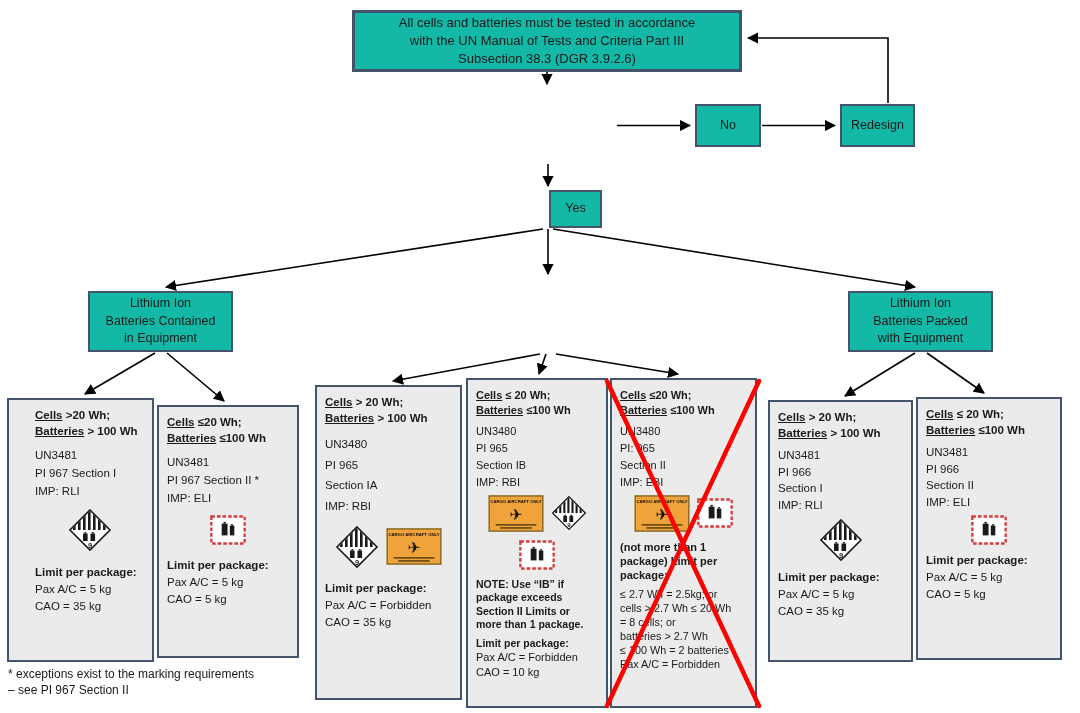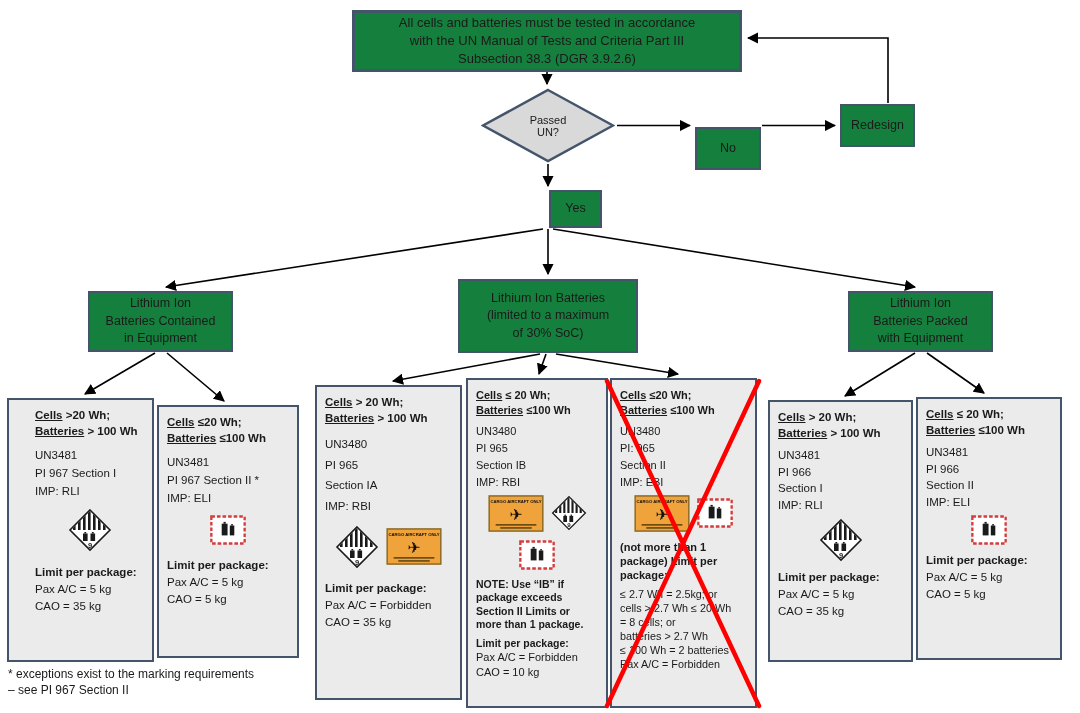--- a/index.html
+++ b/index.html
@@ -1,18 +1,18 @@
 <!DOCTYPE html>
 <html><head>
 <meta charset="utf-8">
 <style>
   html,body{margin:0;padding:0;background:#ffffff;}
   #canvas{position:relative;width:1080px;height:713px;background:#ffffff;
           font-family:"Liberation Sans", sans-serif;color:#1a1a1a;overflow:hidden;}
-  .node{position:absolute;box-sizing:border-box;background:#15803d;border:2.5px solid #44546a;
+  .node{position:absolute;box-sizing:border-box;background:#14b8a6;border:2.5px solid #44546a;
         display:flex;align-items:center;justify-content:center;text-align:center;
         white-space:pre-line;font-size:12.5px;line-height:1.4;}
   .thick{border-width:3px;font-size:13px;}
   .detail{position:absolute;box-sizing:border-box;background:#ebebeb;border:2px solid #44546a;
           padding:8px 8px;font-size:11.5px;line-height:1.35;text-align:left;}
   .detail.dense{font-size:11px;}
   .hd{font-weight:bold;line-height:1.35;}
   .hd .u{text-decoration:underline;}
   .pre{white-space:pre-line;}
   .details{margin:8px 0 4px;line-height:1.55;}
@@ -30,38 +30,28 @@
 </style>
 </head>
 <body>
 
 <div id="canvas">
 
   <div class="node thick" style="left:352px;top:10px;width:390px;height:62px;">All cells and batteries must be tested in accordance
 with the UN Manual of Tests and Criteria Part III
 Subsection 38.3 (DGR 3.9.2.6)</div>
 
-  <div class="dwrap" style="left:481px;top:88px;width:134px;height:75px;">
-    <svg width="134" height="75" viewBox="0 0 134 75">
-      <polygon points="67,2 132,37.5 67,73 2,37.5" fill="#d9d9d9" stroke="#44546a" stroke-width="2.5"></polygon>
-    </svg>
-    <div class="dtext">Passed
-UN?</div>
-  </div>
-
-  <div class="node" style="left:695px;top:104px;width:66px;height:43px;margin-top:23px;">No</div>
+
+  <div class="node" style="left:695px;top:104px;width:66px;height:43px;">No</div>
   <div class="node" style="left:840px;top:104px;width:75px;height:43px;">Redesign</div>
   <div class="node" style="left:521px;top:190px;width:53px;height:38px;margin-left:28px;">Yes</div>
 
   <div class="node" style="left:88px;top:291px;width:145px;height:61px;">Lithium Ion
 Batteries Contained
 in Equipment</div>
-  <div class="node" style="left:458px;top:279px;width:180px;height:74px;">Lithium Ion Batteries
-(limited to a maximum
-of 30% SoC)</div>
   <div class="node" style="left:848px;top:291px;width:145px;height:61px;">Lithium Ion
 Batteries Packed
 with Equipment</div>
 
   <div class="detail" style="left:7px;top:398px;width:147px;height:264px;padding-left:26px;">
     <div class="hd"><span class="u">Cells</span><span> &gt;20 Wh;</span></div>
     <div class="hd"><span class="u">Batteries</span><span> &gt; 100 Wh</span></div>
     <div class="pre details">UN3481
 PI 967 Section I
 IMP: RLI</div>

